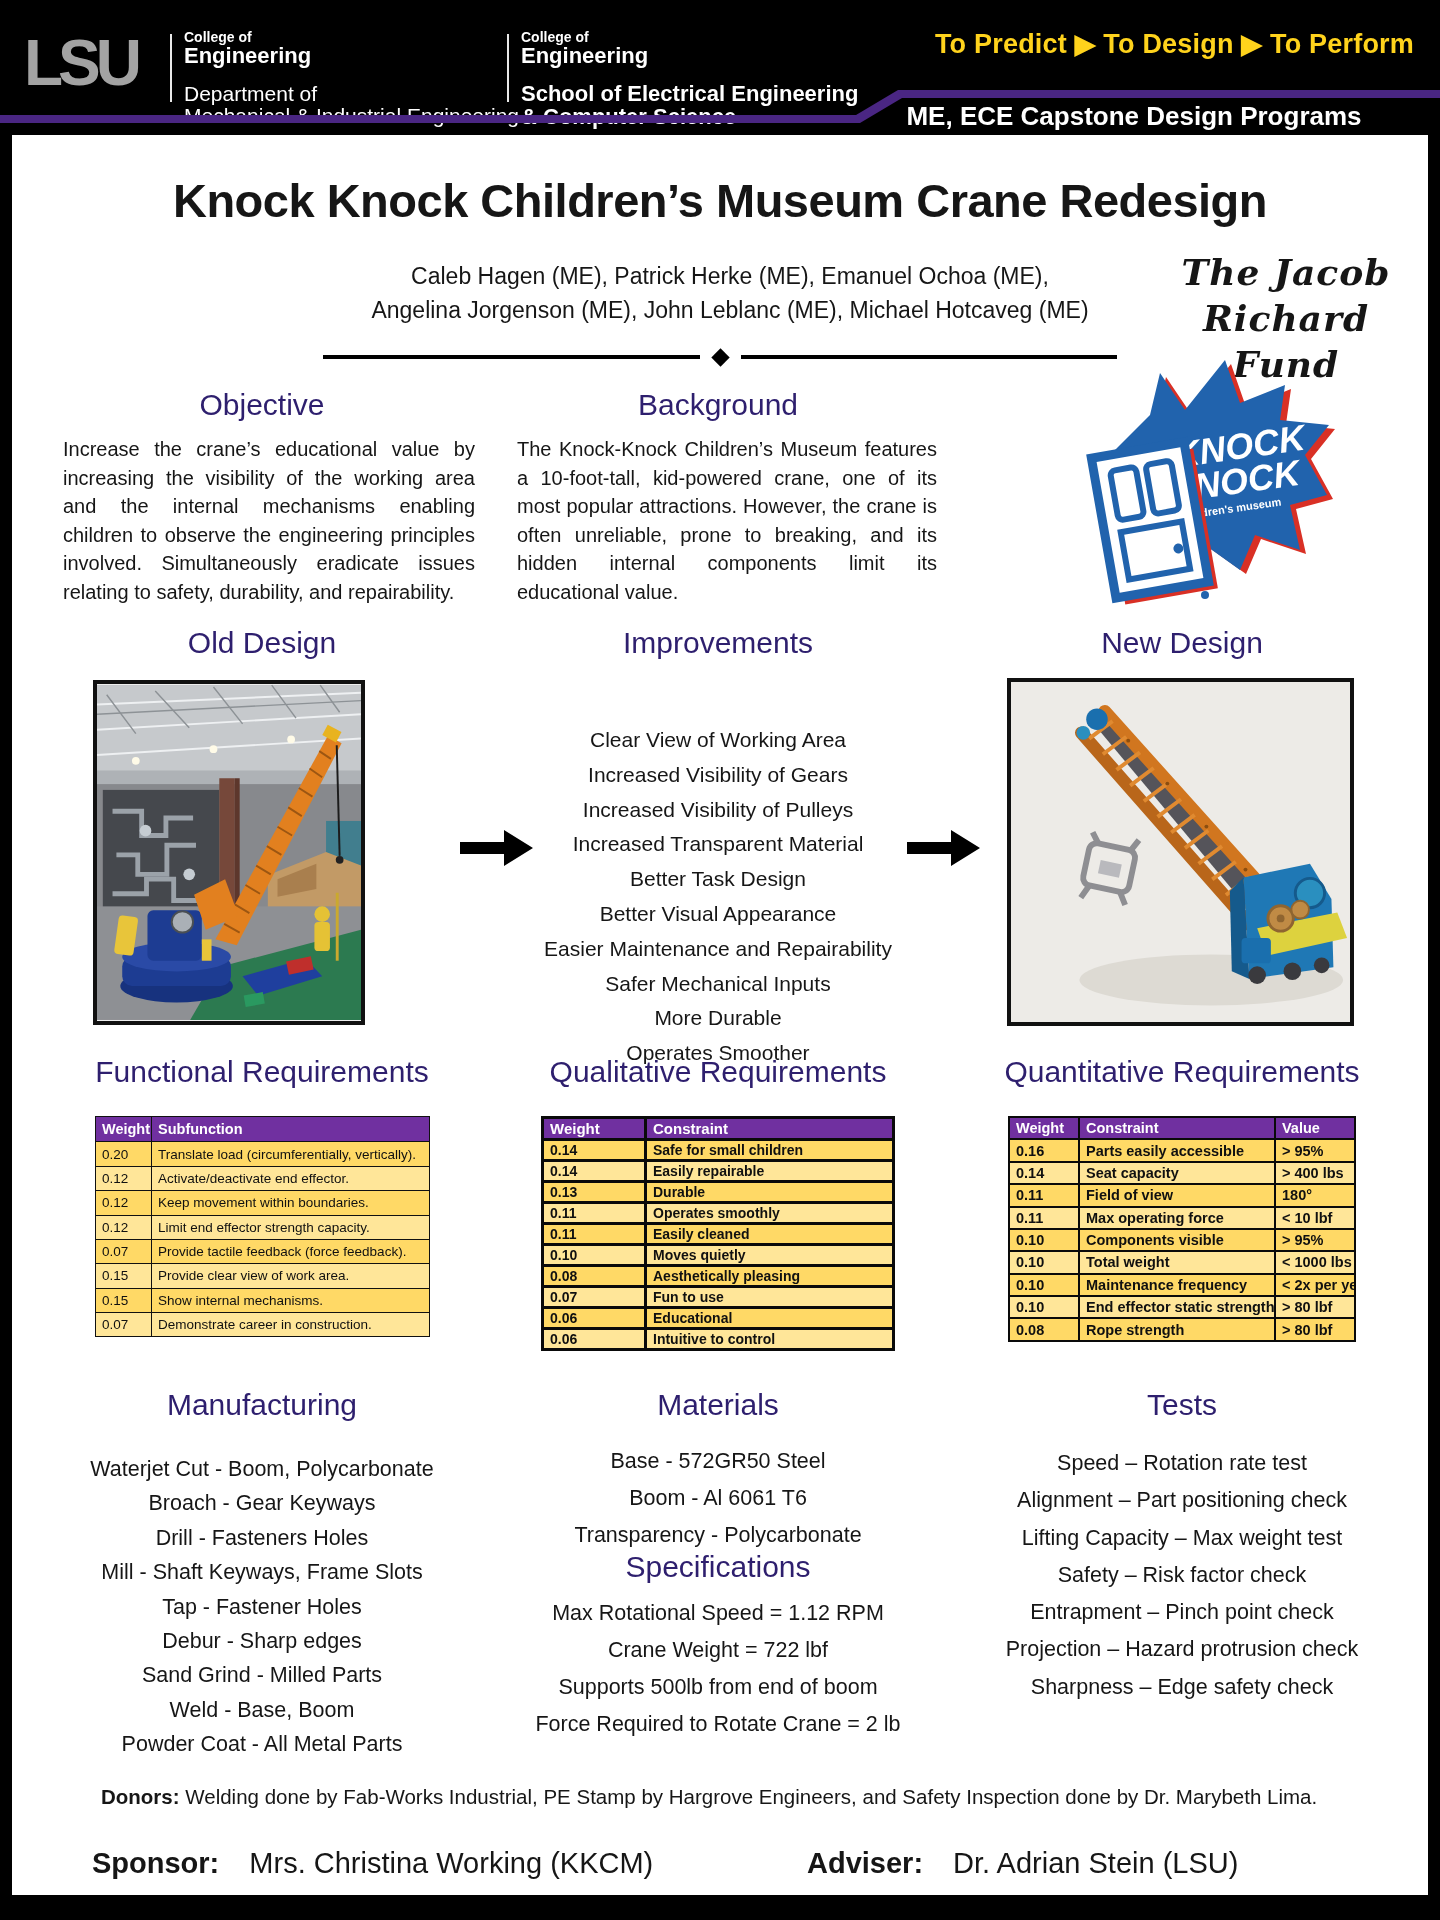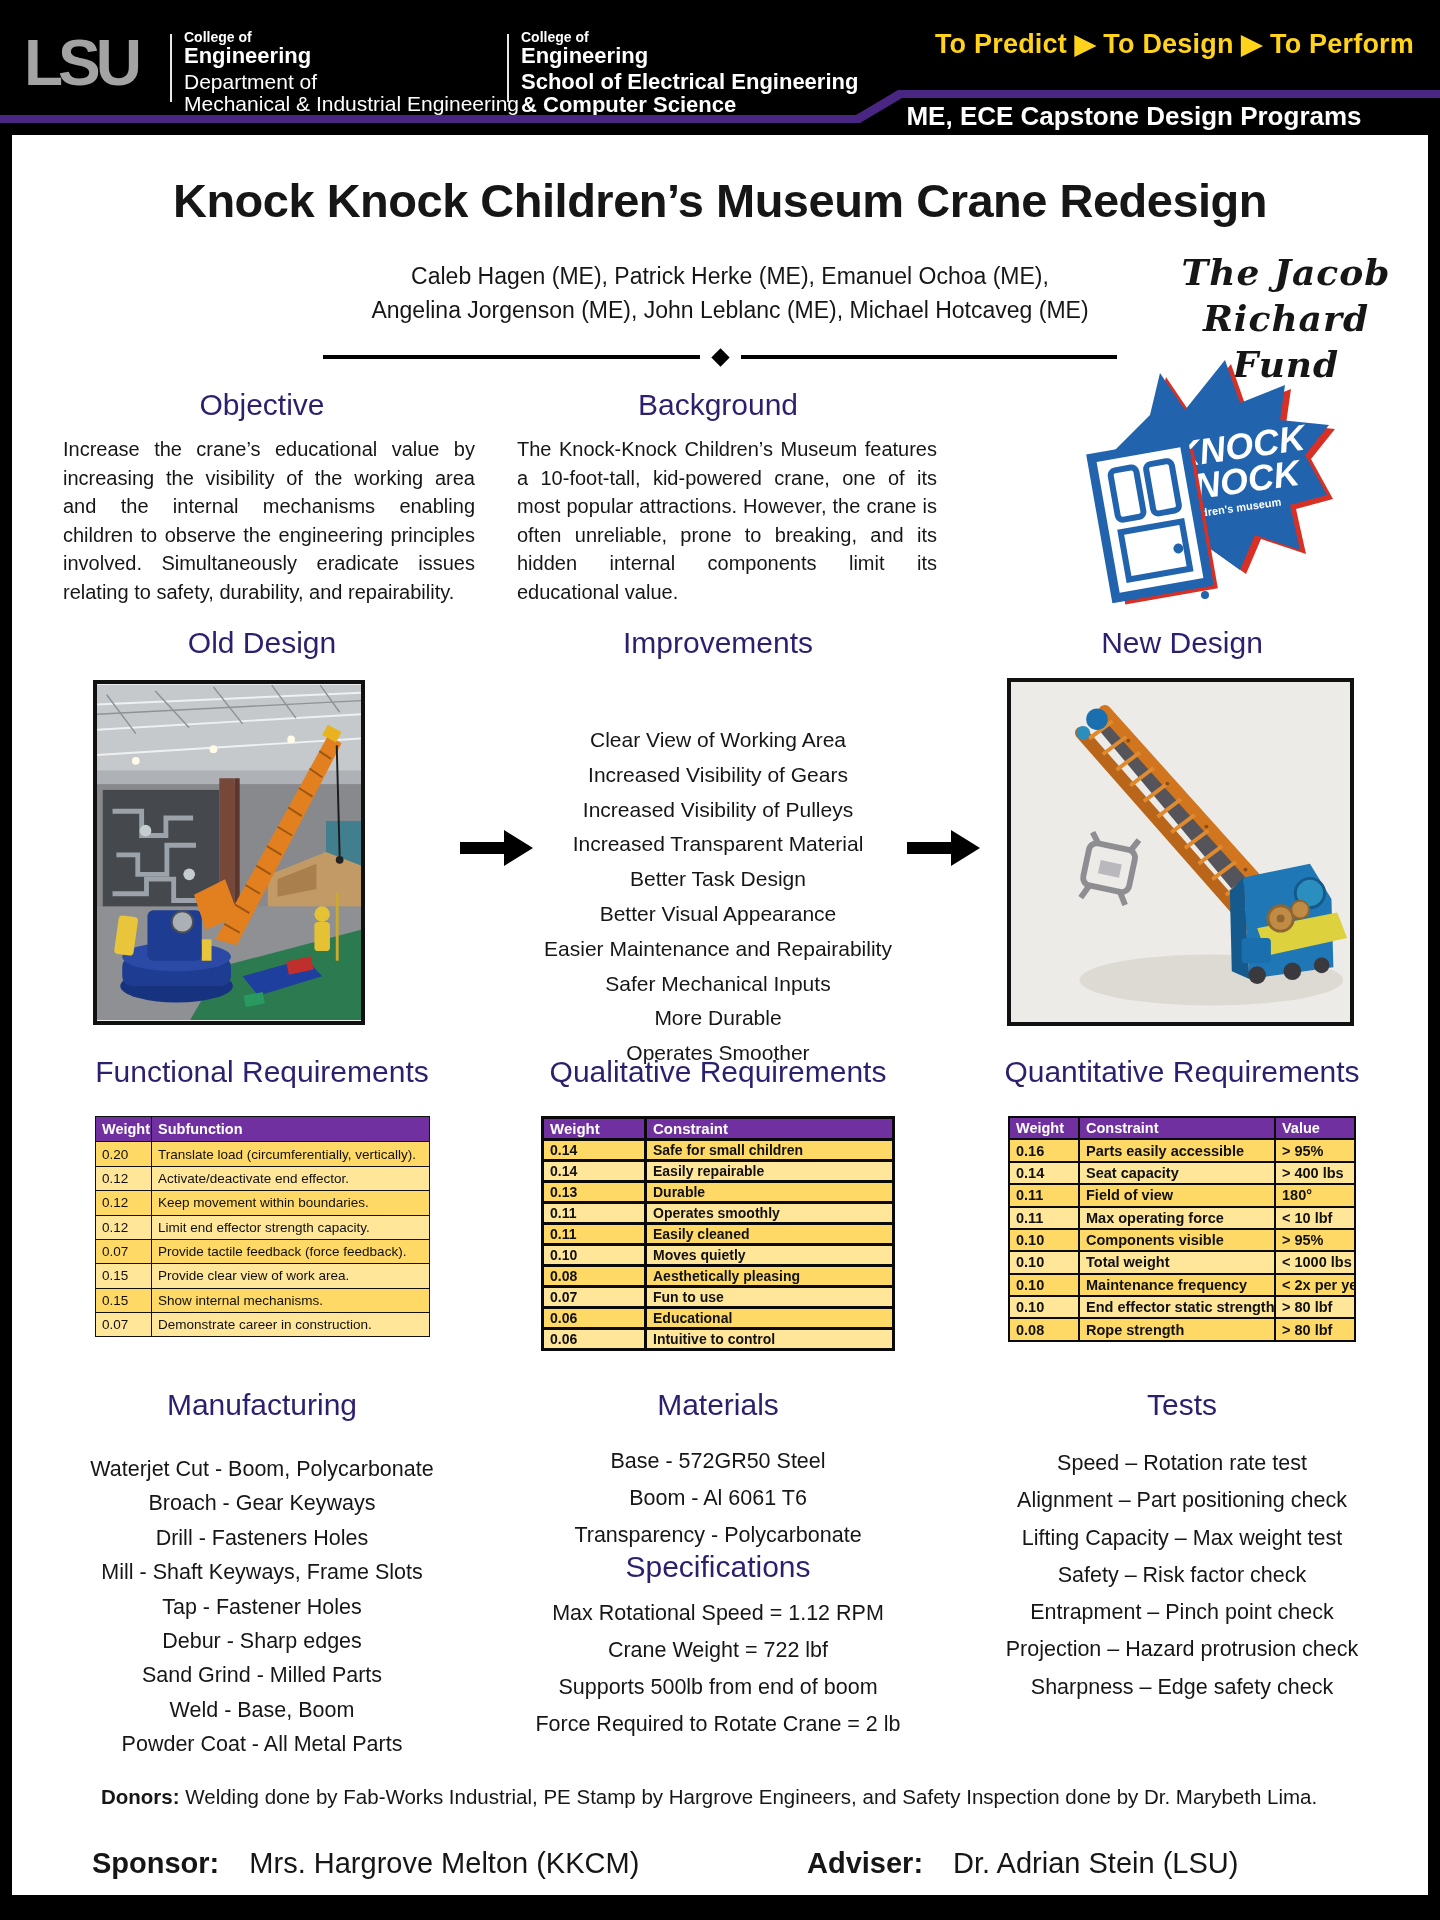--- a/index.html
+++ b/index.html
@@ -12,21 +12,21 @@
     font-family:"Liberation Sans",sans-serif;color:var(--ink);}
   
   .header{position:absolute;left:0;top:0;width:1440px;height:135px;background:#000;}
   .lsu-word{position:absolute;left:24px;top:26px;color:#a3a3a3;font-weight:900;
     font-size:64px;letter-spacing:-5px;font-stretch:condensed;}
   .vbar{position:absolute;top:34px;width:2px;height:68px;background:#e8e8e8;}
   .vbar.b1{left:170px;} .vbar.b2{left:507px;}
   .deptblock{position:absolute;color:#fff;line-height:1.04;}
   .deptblock.d1{left:184px;top:30px;} .deptblock.d2{left:521px;top:30px;}
   .dept-sm{font-size:14px;font-weight:bold;}
-  .dept-bold{font-size:22px;font-weight:bold;margin-bottom:4px;}
+  .dept-bold{font-size:22px;font-weight:bold;margin-bottom:16px;}
   .dept-line{font-size:21px;font-weight:400;}
   .d2 .dept-line{font-size:22px;font-weight:bold;}
   .motto{position:absolute;right:26px;top:28px;font-size:27px;font-weight:bold;
     color:var(--lsu-gold);letter-spacing:0.2px;}
   .stripe{position:absolute;left:0;top:0;width:1440px;height:135px;pointer-events:none;}
   .program{position:absolute;right:26px;top:101px;width:560px;text-align:center;
     color:#fff;font-size:26px;font-weight:bold;}
   
   .poster{position:absolute;left:12px;top:135px;width:1416px;height:1760px;background:#fff;}
   .title{position:absolute;left:0;top:38px;width:1416px;text-align:center;
@@ -468,20 +468,20 @@
       <div>Projection – Hazard protrusion check</div>
       <div>Sharpness – Edge safety check</div>
     </div>
 
   <div class="donors">
     <b>Donors:</b><span> Welding done by Fab-Works Industrial, PE Stamp by Hargrove Engineers, and Safety Inspection done by Dr. Marybeth Lima.</span>
   </div>
 
   <div class="credit sponsor">
     <span class="lbl">Sponsor:</span>
-    <span class="name">Mrs. Hargrove Melton (KKCM)</span>
+    <span class="name">Mrs. Christina Working (KKCM)</span>
   </div>
   <div class="credit adviser">
     <span class="lbl">Adviser:</span>
     <span class="name">Dr. Adrian Stein (LSU)</span>
   </div>
 
 </div>
 
 </body></html>

